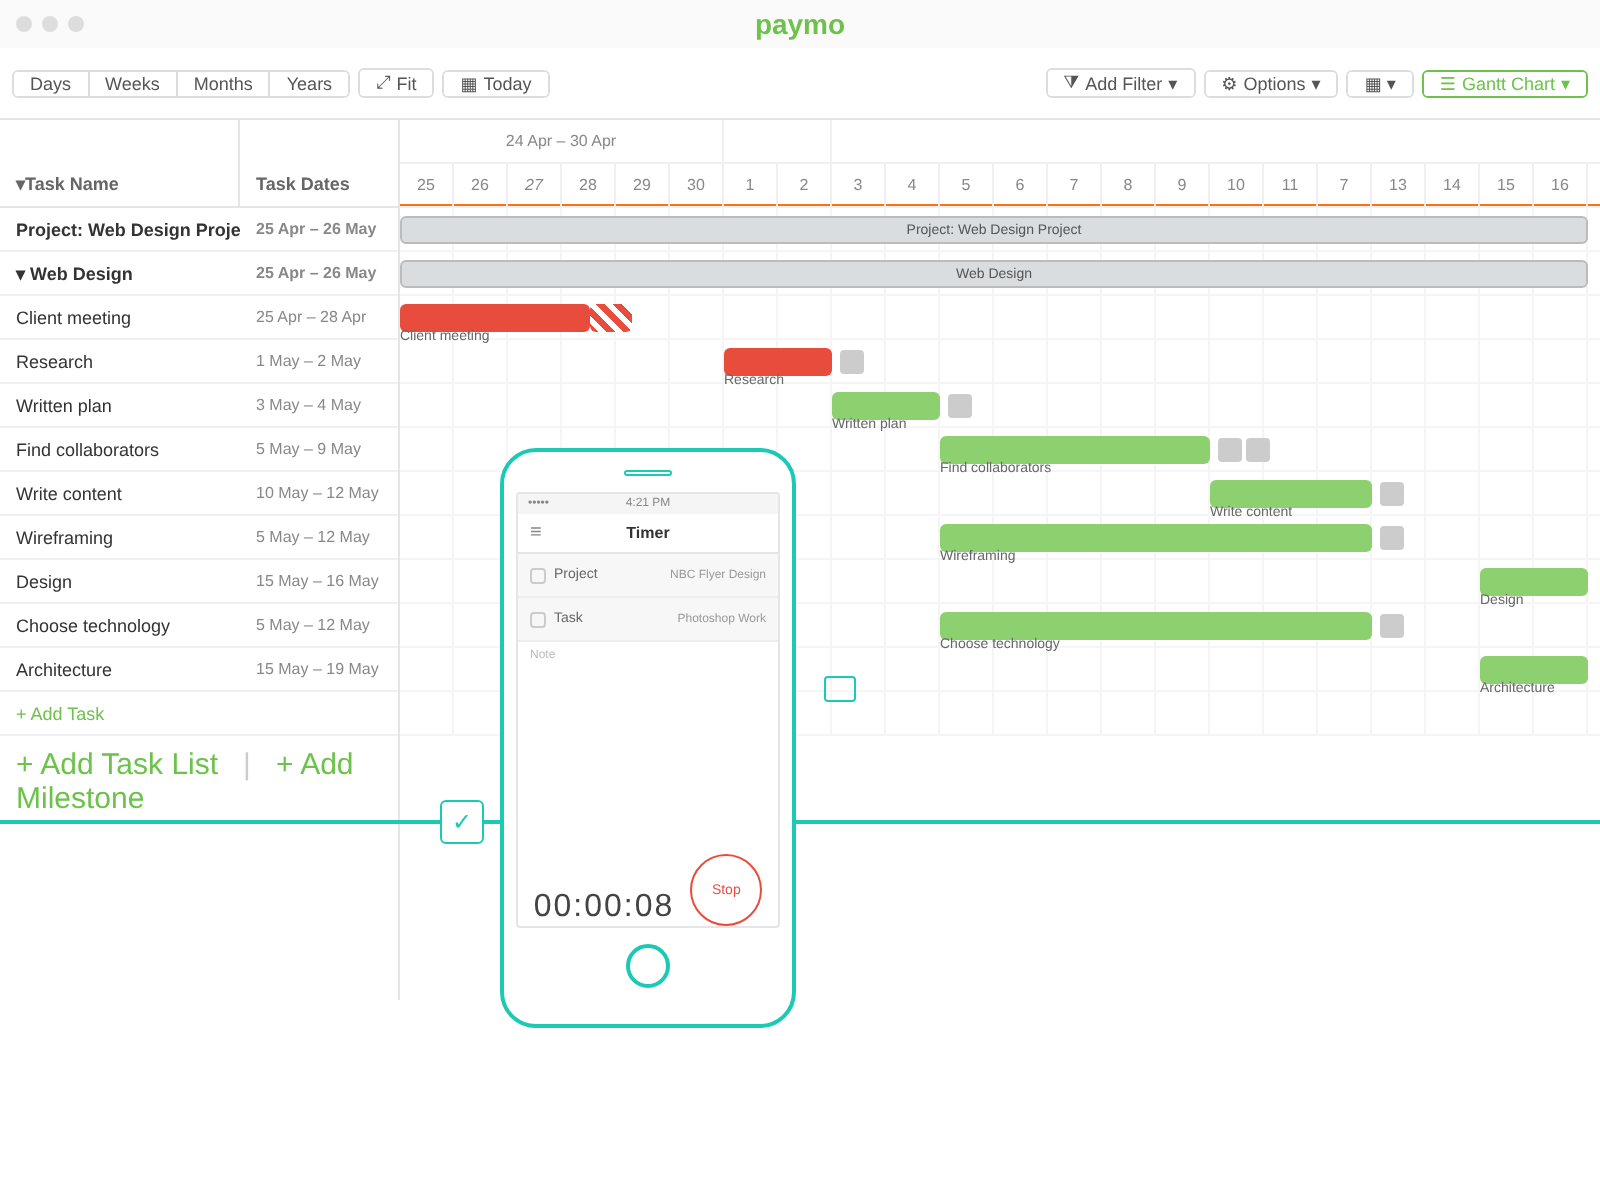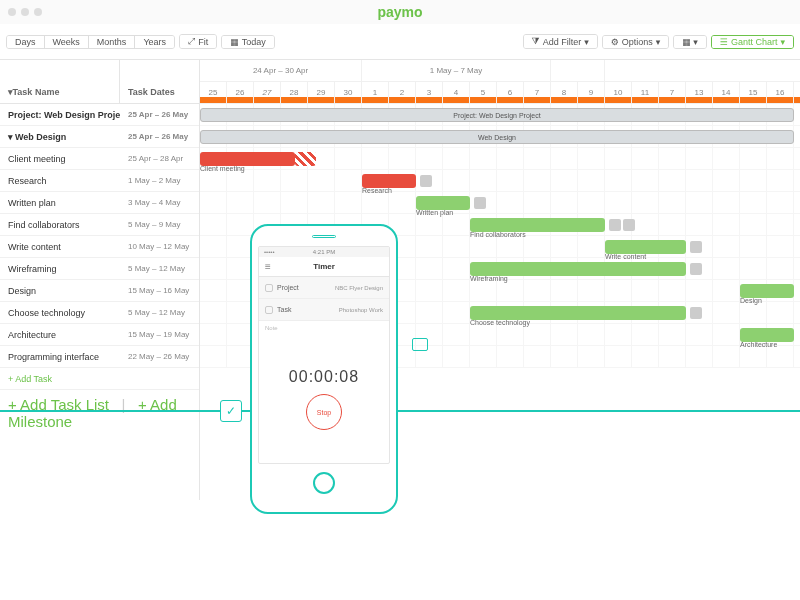--- a/index.html
+++ b/index.html
@@ -20,21 +20,21 @@
 .shcell.c1{width:120px;border-right:1px solid #e5e5e5}
 .shcell.c2{flex:1}
 .srow{display:flex;border-bottom:1px solid #f0f0f0;height:22px;align-items:center}
 .srow.proj{font-weight:700}
 .scell{padding:0 8px;font-size:9px;white-space:nowrap;overflow:hidden}
 .scell.c1{width:120px}
 .scell.c2{flex:1;font-size:8px;color:#888}
 .addlink{color:#6cc24a;font-size:9px;cursor:pointer}
 .links{padding:6px 8px;font-size:15px;color:#6cc24a}
 .gantt{flex:1;position:relative;overflow:hidden}
-.ghead{border-bottom:7px solid #f97316;height:44px}
+.ghead{border-bottom:2px solid #f97316;height:44px}
 .ghrow{display:flex;height:22px;border-bottom:1px solid #f0f0f0}
 .ghcell{border-right:1px solid #f0f0f0;font-size:8px;color:#888;text-align:center;display:flex;align-items:center;justify-content:center}
 .gbody{position:relative}
 .grow{height:22px;border-bottom:1px solid #f5f5f5;position:relative}
 .grid{position:absolute;inset:0;display:flex}
 .gcol{border-right:1px solid #f5f5f5}
 .bar{position:absolute;height:14px;top:4px;border-radius:3px;font-size:7px;color:#fff;display:flex;align-items:center;padding:0 4px;overflow:hidden}
 .bar.grey{background:#d9dde0;color:#555;border:1px solid #bbb}
 .bar.red{background:#e84c3d}
 .bar.green{background:#8dd070}
@@ -45,21 +45,21 @@
 .phone-top{height:20px;display:flex;align-items:center;justify-content:center}
 .speaker{width:24px;height:3px;border:1px solid #1cc9b5;border-radius:2px}
 .phone-screen{margin:0 6px;border:1px solid #e5e5e5;height:218px;border-radius:2px;background:#fff;display:flex;flex-direction:column}
 .ps-status{height:10px;background:#f5f5f5;font-size:6px;display:flex;justify-content:center;align-items:center;color:#888}
 .ps-header{height:20px;border-bottom:1px solid #e5e5e5;display:flex;align-items:center;justify-content:center;font-size:8px;font-weight:600;position:relative}
 .burger{position:absolute;left:6px;font-size:10px;color:#888}
 .ps-row{height:22px;display:flex;align-items:center;padding:0 6px;border-bottom:1px solid #eee;font-size:7px;background:#f7f7f7}
 .ps-row .lbl{flex:1;color:#666}
 .ps-row .val{color:#999;font-size:6px}
 .ps-note{padding:4px 6px;font-size:6px;color:#bbb}
-.ps-time{flex:1;display:flex;flex-direction:column;align-items:center;justify-content:center;gap:8px}
+.ps-time{flex:1;display:flex;align-items:flex-end;justify-content:center;gap:8px}
 .timedigits{font-size:16px;font-weight:300;letter-spacing:1px;color:#444}
 .stopbtn{width:36px;height:36px;border:1.5px solid #e84c3d;border-radius:50%;display:flex;align-items:center;justify-content:center;font-size:7px;color:#e84c3d}
 .homebtn{width:22px;height:22px;border:2px solid #1cc9b5;border-radius:50%;margin:8px auto 0}
 .check{position:absolute;left:220px;top:400px;width:22px;height:22px;border:1.5px solid #1cc9b5;border-radius:3px;background:#fff;display:flex;align-items:center;justify-content:center;color:#1cc9b5;font-size:12px;z-index:11}
 .folder{position:absolute;left:412px;top:338px;width:16px;height:13px;border:1.5px solid #1cc9b5;border-radius:2px;z-index:11}
 .hline{position:absolute;left:0;right:0;top:410px;height:2px;background:#1cc9b5;z-index:5}
 .sq{display:inline-block;width:8px;height:8px;border:1px solid #ccc;border-radius:2px;margin-right:4px}
 </style>
 </head>
 <body>
@@ -161,40 +161,35 @@
           <div class="scell c2">15 May – 16 May</div>
         </div>
         <div class="srow">
           <div class="scell c1">Choose technology</div>
           <div class="scell c2">5 May – 12 May</div>
         </div>
         <div class="srow">
           <div class="scell c1">Architecture</div>
           <div class="scell c2">15 May – 19 May</div>
         </div>
-        <div class="srow">
-          <div class="scell c1">Programming interface</div>
-          <div class="scell c2">22 May – 26 May</div>
-        </div>
       </div>
     <div class="srow">
         <div class="scell c1 addlink">+  Add Task</div>
       </div>
     <div class="links">
       <span>+ Add Task List</span>
       <span style="color:#ccc">&nbsp;&nbsp;|&nbsp;&nbsp;</span>
       <span>+ Add Milestone</span>
     </div>
   </div>
 
   <div class="gantt">
     <div class="ghead">
       <div class="ghrow" id="week-row">
           <div class="ghcell" style="width: 162px;">24 Apr – 30 Apr</div>
-          <div class="ghcell" style="width: 189px;">1 May – 7 May</div>
           <div class="ghcell" style="width: 54px;"></div>
         </div>
       <div class="ghrow" id="day-row">
           <div class="ghcell" style="width: 27px;">25</div>
           <div class="ghcell" style="width: 27px;">26</div>
           <div class="ghcell" style="width: 27px; font-style: italic;">27</div>
           <div class="ghcell" style="width: 27px;">28</div>
           <div class="ghcell" style="width: 27px;">29</div>
           <div class="ghcell" style="width: 27px;">30</div>
           <div class="ghcell" style="width: 27px;">1</div>

